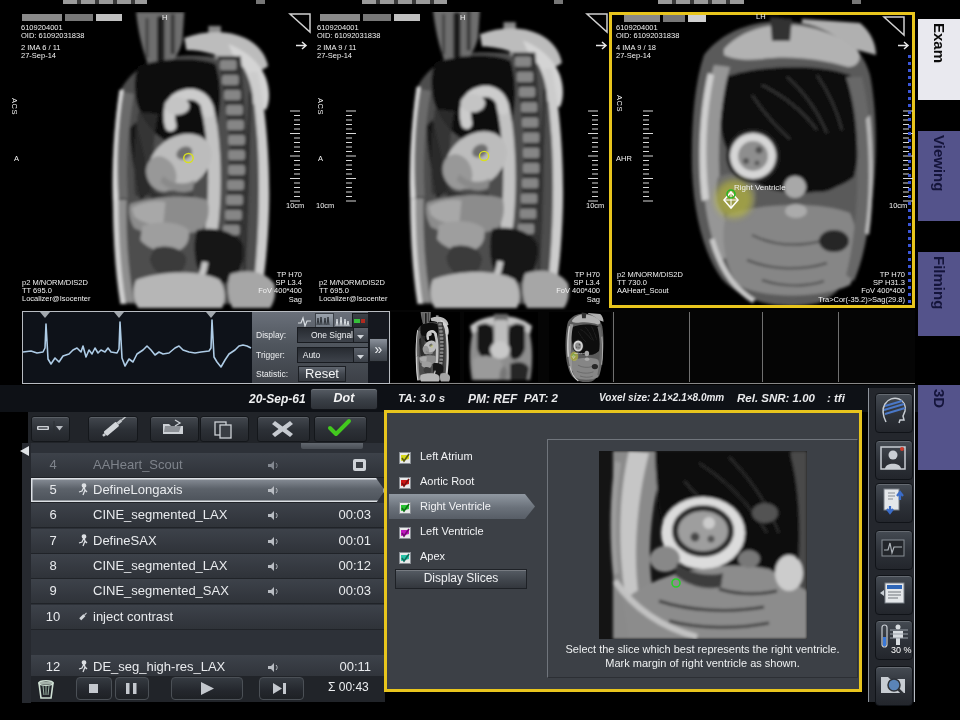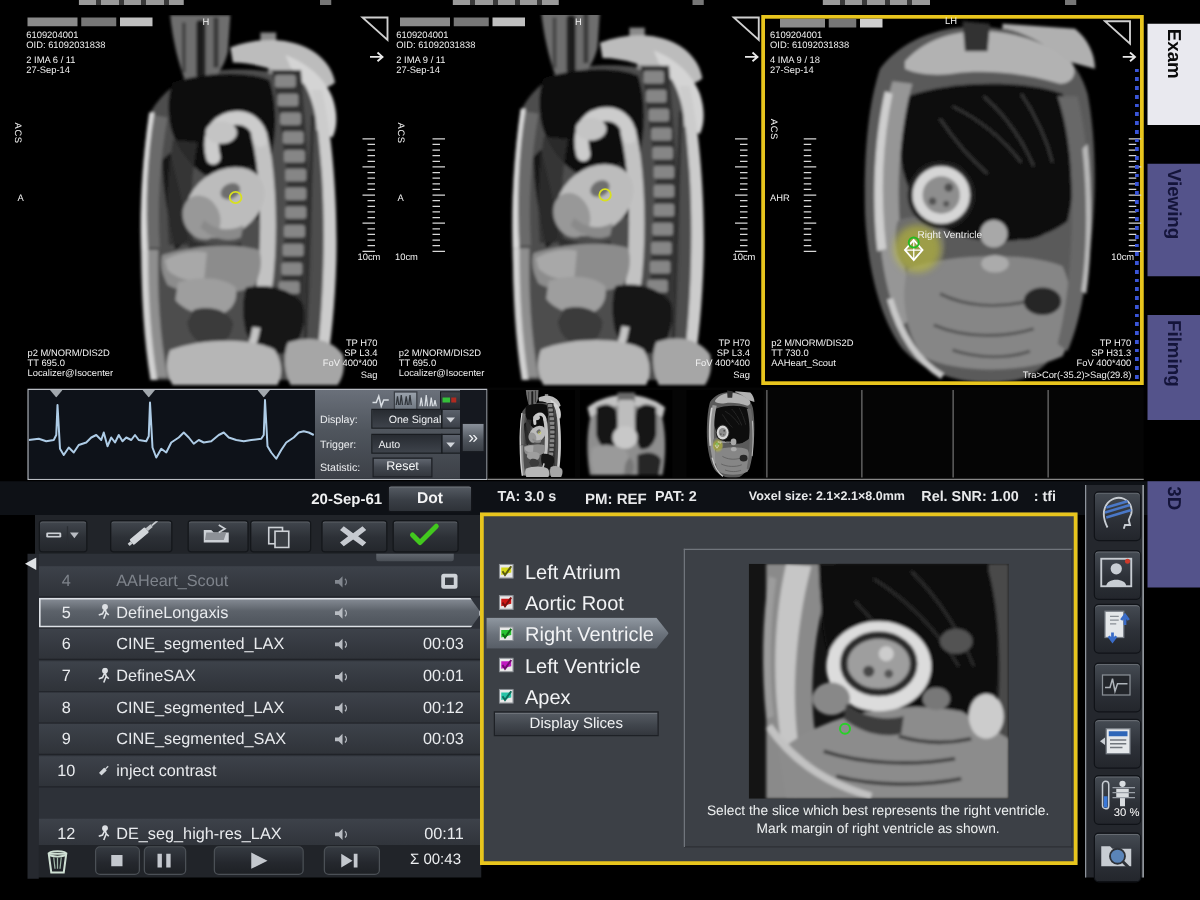--- a/index.html
+++ b/index.html
@@ -25,21 +25,21 @@
 .licon{position:absolute;left:46px;top:5px;}
 .lname{position:absolute;left:62px;top:4px;}
 .lspk{position:absolute;left:236px;top:6px;}
 .ltime{position:absolute;right:14px;top:4px;}
 .lsel{background:linear-gradient(#8a9099,#5c626a 45%,#4c525a);box-shadow:inset 0 0 0 1.5px #dde1e6;
   clip-path:polygon(0 0,345px 0,354px 50%,345px 100%,0 100%);}
 .pbtn{position:absolute;top:1px;height:21px;background:linear-gradient(#353a41,#24272d 60%,#1e2125);
   border:1px solid #4b5056;border-radius:4px;}
 .mrow{position:absolute;left:12px;height:16px;}
 .cbx{position:absolute;left:0;top:0;}
-.mlbl{position:absolute;left:21px;top:0px;font-size:16px;color:#f2f3f5;white-space:nowrap;}
+.mlbl{position:absolute;left:21px;top:0px;font-size:11px;color:#f2f3f5;white-space:nowrap;}
 </style>
 </head>
 <body>
 <div id="root">
 
 <svg width="0" height="0" style="position:absolute">
 <defs>
 <filter id="b1" x="-20%" y="-20%" width="140%" height="140%">
           <feGaussianBlur stdDeviation="1.4"></feGaussianBlur>
         </filter>
@@ -515,21 +515,21 @@
           </svg>
       </div>
 
       <div class="abs" style="left:45px;top:35px;width:55px;height:14px;background:linear-gradient(#272b31,#3e434b);border:1px solid #191c21;color:#f0f2f4;font-size:8.5px;line-height:14px;">&nbsp;&nbsp;Auto</div>
       <div class="abs" style="left:101px;top:35px;width:15px;height:14px;background:linear-gradient(#5b616b,#3b4048);border:1px solid #191c21;">
         <svg width="13" height="12">
             <path d="M3,5 L10,5 L6.5,9 Z" fill="#d2d6db"></path>
           </svg>
       </div>
 
-      <div class="abs" style="left:46px;top:54px;width:46px;height:14px;background:linear-gradient(#60666f,#42474f 50%,#33373d);border:1px solid #1c1f24;color:#f4f5f6;font-size:10px;line-height:13px;text-align:center;">Reset</div>
+      <div class="abs" style="left:46px;top:54px;width:46px;height:14px;background:linear-gradient(#60666f,#42474f 50%,#33373d);border:1px solid #1c1f24;color:#f4f5f6;font-size:13px;line-height:13px;text-align:center;">Reset</div>
     </div>
     <div class="abs" style="left:345px;top:0;width:21px;height:71px;background:#15181f;"></div>
     <div class="abs" style="left:346px;top:26px;width:17px;height:22px;background:linear-gradient(#8a919b,#4e545c 60%,#3a3f46);border:1px solid #181b20;color:#f0f2f5;font-size:14px;line-height:20px;text-align:center;">»</div>
   </div>
 
   <div class="abs" id="thumbs" style="left:390px;top:310px;width:525px;height:74px;background:#050505;">
     <svg class="abs" style="left:1px;top:2px" width="69" height="70" viewBox="0 0 312 298" preserveAspectRatio="none">
         <use href="#sag"></use>
       </svg>
     <svg class="abs" style="left:74px;top:2px" width="74" height="70">
@@ -538,21 +538,21 @@
     <svg class="abs" style="left:159px;top:2px" width="62" height="70" viewBox="0 0 300 290" preserveAspectRatio="none">
         <use href="#ax3"></use>
       </svg>
     <div class="abs" style="left:223px;top:2px;width:1px;height:70px;background:#707070;"></div>
     <div class="abs" style="left:299px;top:2px;width:1px;height:70px;background:#707070;"></div>
     <div class="abs" style="left:372px;top:2px;width:1px;height:70px;background:#707070;"></div>
     <div class="abs" style="left:448px;top:2px;width:1px;height:70px;background:#707070;"></div>
     <div class="abs" style="left:0;top:73px;width:525px;height:1px;background:#888;"></div>
   </div>
 
-  <div class="abs" id="botbar" style="left:0;top:385px;width:960px;height:27px;background:#0e1116;">
+  <div class="abs" id="botbar" style="left:0;top:385px;width:960px;height:27px;background:#0e1116;font-style:italic;">
     <div class="abs" style="left:249px;top:7px;font-size:12px;font-weight:bold;color:#f0f1f2;">20-Sep-61</div>
     <div class="abs" style="left:310px;top:3px;width:66px;height:20px;background:linear-gradient(#565c64,#3a3f46 55%,#2e3238);border:1px solid #121419;border-radius:3px;box-shadow:inset 0 1px 0 rgba(255,255,255,.18);font-size:12.5px;font-weight:bold;color:#f4f4f5;text-align:center;line-height:19px;">Dot</div>
     <div class="abs" style="left:398px;top:7px;font-size:11.5px;font-weight:bold;color:#e8e9eb;">TA: 3.0 s</div>
     <div class="abs" style="left:468px;top:7px;font-size:12px;font-weight:bold;color:#e8e9eb;">PM: REF</div>
     <div class="abs" style="left:524px;top:7px;font-size:11.5px;font-weight:bold;color:#e8e9eb;">PAT: 2</div>
     <div class="abs" style="left:599px;top:7px;font-size:10px;font-weight:bold;color:#e8e9eb;">Voxel size: 2.1×2.1×8.0mm</div>
     <div class="abs" style="left:737px;top:7px;font-size:11.5px;font-weight:bold;color:#e8e9eb;">Rel. SNR: 1.00</div>
     <div class="abs" style="left:827px;top:7px;font-size:11.5px;font-weight:bold;color:#e8e9eb;">: tfi</div>
   </div>
 

